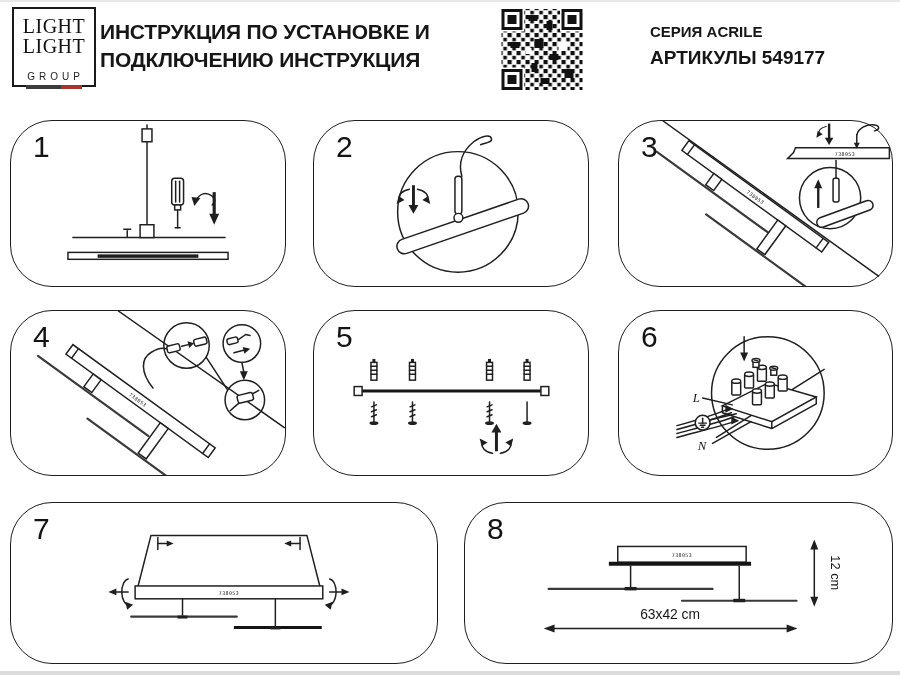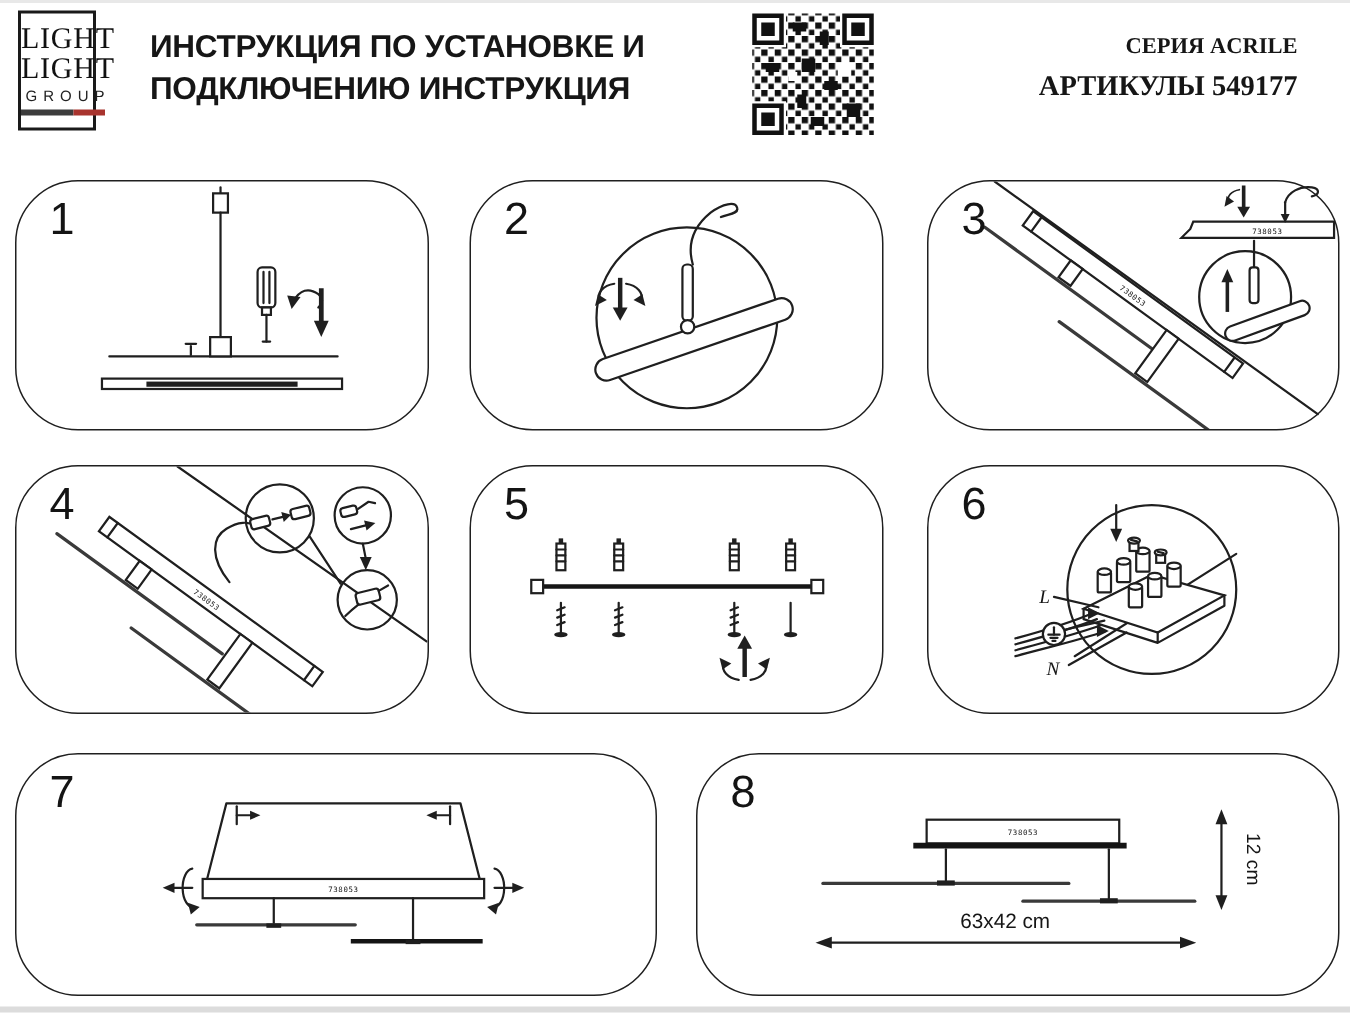--- a/index.html
+++ b/index.html
@@ -1,31 +1,31 @@
 <!DOCTYPE html>
 <html><head>
 <meta charset="utf-8">
 <style>
   html,body{margin:0;padding:0;}
   body{width:900px;height:675px;position:relative;background:#fff;
        font-family:"Liberation Sans",sans-serif;overflow:hidden;}
   .page{position:absolute;inset:0;border-top:2px solid #e8e8e8;border-bottom:4px solid #dcdcdc;box-sizing:border-box;}
 
   
-  .logo{position:absolute;left:12px;top:5px;width:52px;height:80px;border:2px solid #1a1a1a;
+  .logo{position:absolute;left:12px;top:5px;width:84px;height:80px;border:2px solid #1a1a1a;
         text-align:center;box-sizing:border-box;padding-top:7px;}
   .logo-l1,.logo-l2{font-family:"Liberation Serif",serif;font-size:20px;line-height:20px;color:#111;letter-spacing:.5px;}
-  .logo-l3{font-size:10px;letter-spacing:4px;color:#222;margin-top:3px;margin-left:3px;}
+  .logo-l3{font-size:10px;letter-spacing:4px;color:#222;margin-top:15px;margin-left:3px;}
   .logo-bar{margin:3px auto 0;width:56px;height:4px;display:flex;}
   .logo-bar .dark{flex:0 0 62%;background:#3c3c3c;}
   .logo-bar .red{flex:1;background:#a8342e;}
   .title{position:absolute;left:100px;top:16px;width:400px;
          font-size:21px;font-weight:bold;line-height:28px;color:#161616;letter-spacing:-.2px;}
   .qr{position:absolute;left:497px;top:4px;width:90px;height:87px;}
-  .series{position:absolute;left:650px;top:21px;width:215px;text-align:right;color:#161616;font-family:Liberation Serif, serif;}
+  .series{position:absolute;left:650px;top:21px;width:215px;text-align:left;color:#161616;}
   .series-l1{font-size:15px;font-weight:bold;margin-bottom:7px;}
   .series-l2{font-size:19px;font-weight:bold;}
 
   
   .panel{position:absolute;border:1.6px solid #1f1f1f;border-radius:42px;box-sizing:border-box;background:#fff;}
   .num{position:absolute;left:22px;top:9px;font-size:30px;color:#141414;z-index:2;}
   .art{position:absolute;inset:0;width:100%;height:100%;}
 
   
   .s{fill:none;stroke:#1f1f1f;stroke-width:1.5;stroke-linecap:round;stroke-linejoin:round;}

